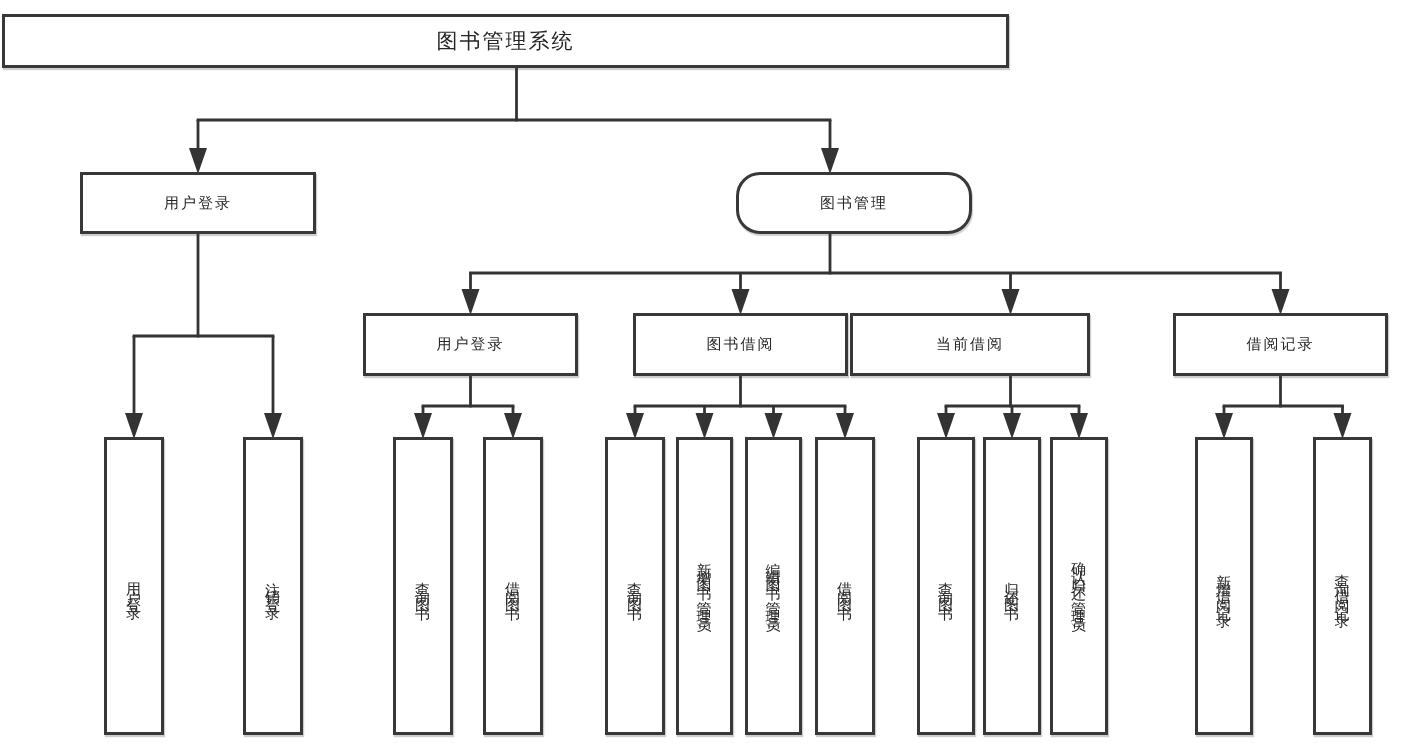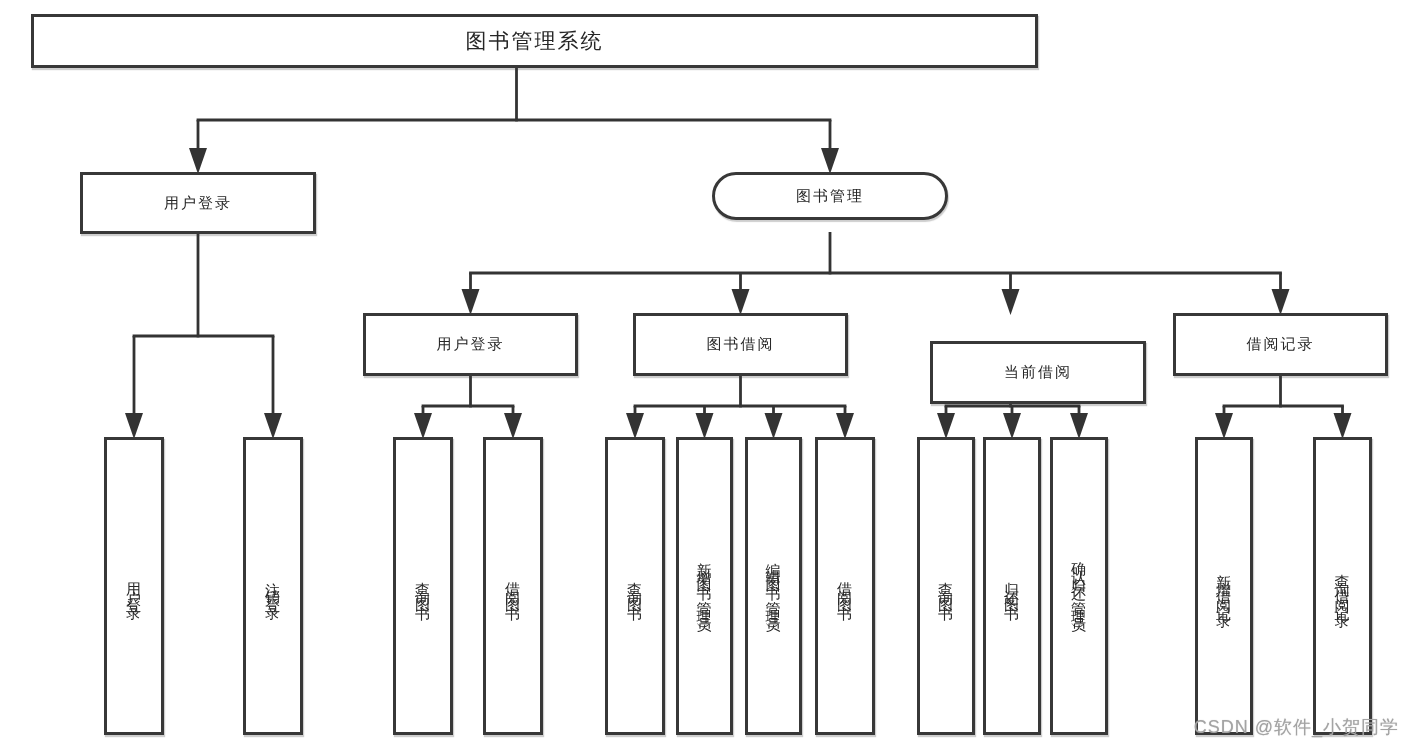--- a/index.html
+++ b/index.html
@@ -112,36 +112,36 @@
       <line x1="1079" y1="406" x2="1079" y2="417" stroke="#333333" stroke-width="2.8"></line>
       <polygon points="1070,413 1088,413 1079,439" fill="#333333"></polygon>
       <line x1="1280.5" y1="374" x2="1280.5" y2="407.4" stroke="#333333" stroke-width="2.8"></line>
       <line x1="1222.6" y1="406" x2="1343.9" y2="406" stroke="#333333" stroke-width="2.8"></line>
       <line x1="1224" y1="406" x2="1224" y2="417" stroke="#333333" stroke-width="2.8"></line>
       <polygon points="1215,413 1233,413 1224,439" fill="#333333"></polygon>
       <line x1="1342.5" y1="406" x2="1342.5" y2="417" stroke="#333333" stroke-width="2.8"></line>
       <polygon points="1333.5,413 1351.5,413 1342.5,439" fill="#333333"></polygon>
     </svg>
   <div id="nodes-layer">
-      <div class="node root" style="left: 31px; top: 14px; width: 1007px; height: 54px;">
+      <div class="node root" style="left: 2px; top: 14px; width: 1007px; height: 54px;">
         <span class="lbl">图书管理系统</span>
       </div>
       <div class="node" style="left: 80px; top: 172px; width: 236px; height: 62px;">
         <span class="lbl">用户登录</span>
       </div>
-      <div class="node" style="left: 712px; top: 172px; width: 236px; height: 48px; border-radius: 24px;">
+      <div class="node" style="left: 736px; top: 172px; width: 236px; height: 62px; border-radius: 24px;">
         <span class="lbl">图书管理</span>
       </div>
       <div class="node" style="left: 363px; top: 313px; width: 215px; height: 63px;">
         <span class="lbl">用户登录</span>
       </div>
       <div class="node" style="left: 633px; top: 313px; width: 215px; height: 63px;">
         <span class="lbl">图书借阅</span>
       </div>
-      <div class="node" style="left: 930px; top: 313px; width: 216px; height: 63px; margin-top: 28px;">
+      <div class="node" style="left: 850px; top: 313px; width: 240px; height: 63px;">
         <span class="lbl">当前借阅</span>
       </div>
       <div class="node" style="left: 1173px; top: 313px; width: 215px; height: 63px;">
         <span class="lbl">借阅记录</span>
       </div>
       <div class="node v" style="left: 104px; top: 437px; width: 60px; height: 298px;">
         <span class="lbl">用户登录</span>
       </div>
       <div class="node v" style="left: 243px; top: 437px; width: 60px; height: 298px;">
         <span class="lbl">注销登录</span>
@@ -173,14 +173,13 @@
       <div class="node v" style="left: 1050px; top: 437px; width: 58px; height: 298px;">
         <span class="lbl">确认归还（管理员）</span>
       </div>
       <div class="node v" style="left: 1195px; top: 437px; width: 58px; height: 298px;">
         <span class="lbl">新增借阅记录</span>
       </div>
       <div class="node v" style="left: 1313px; top: 437px; width: 59px; height: 298px;">
         <span class="lbl">查询借阅记录</span>
       </div>
     </div>
-  <div id="watermark">CSDN @软件_小贺同学</div>
 </div>
 
 </body></html>

